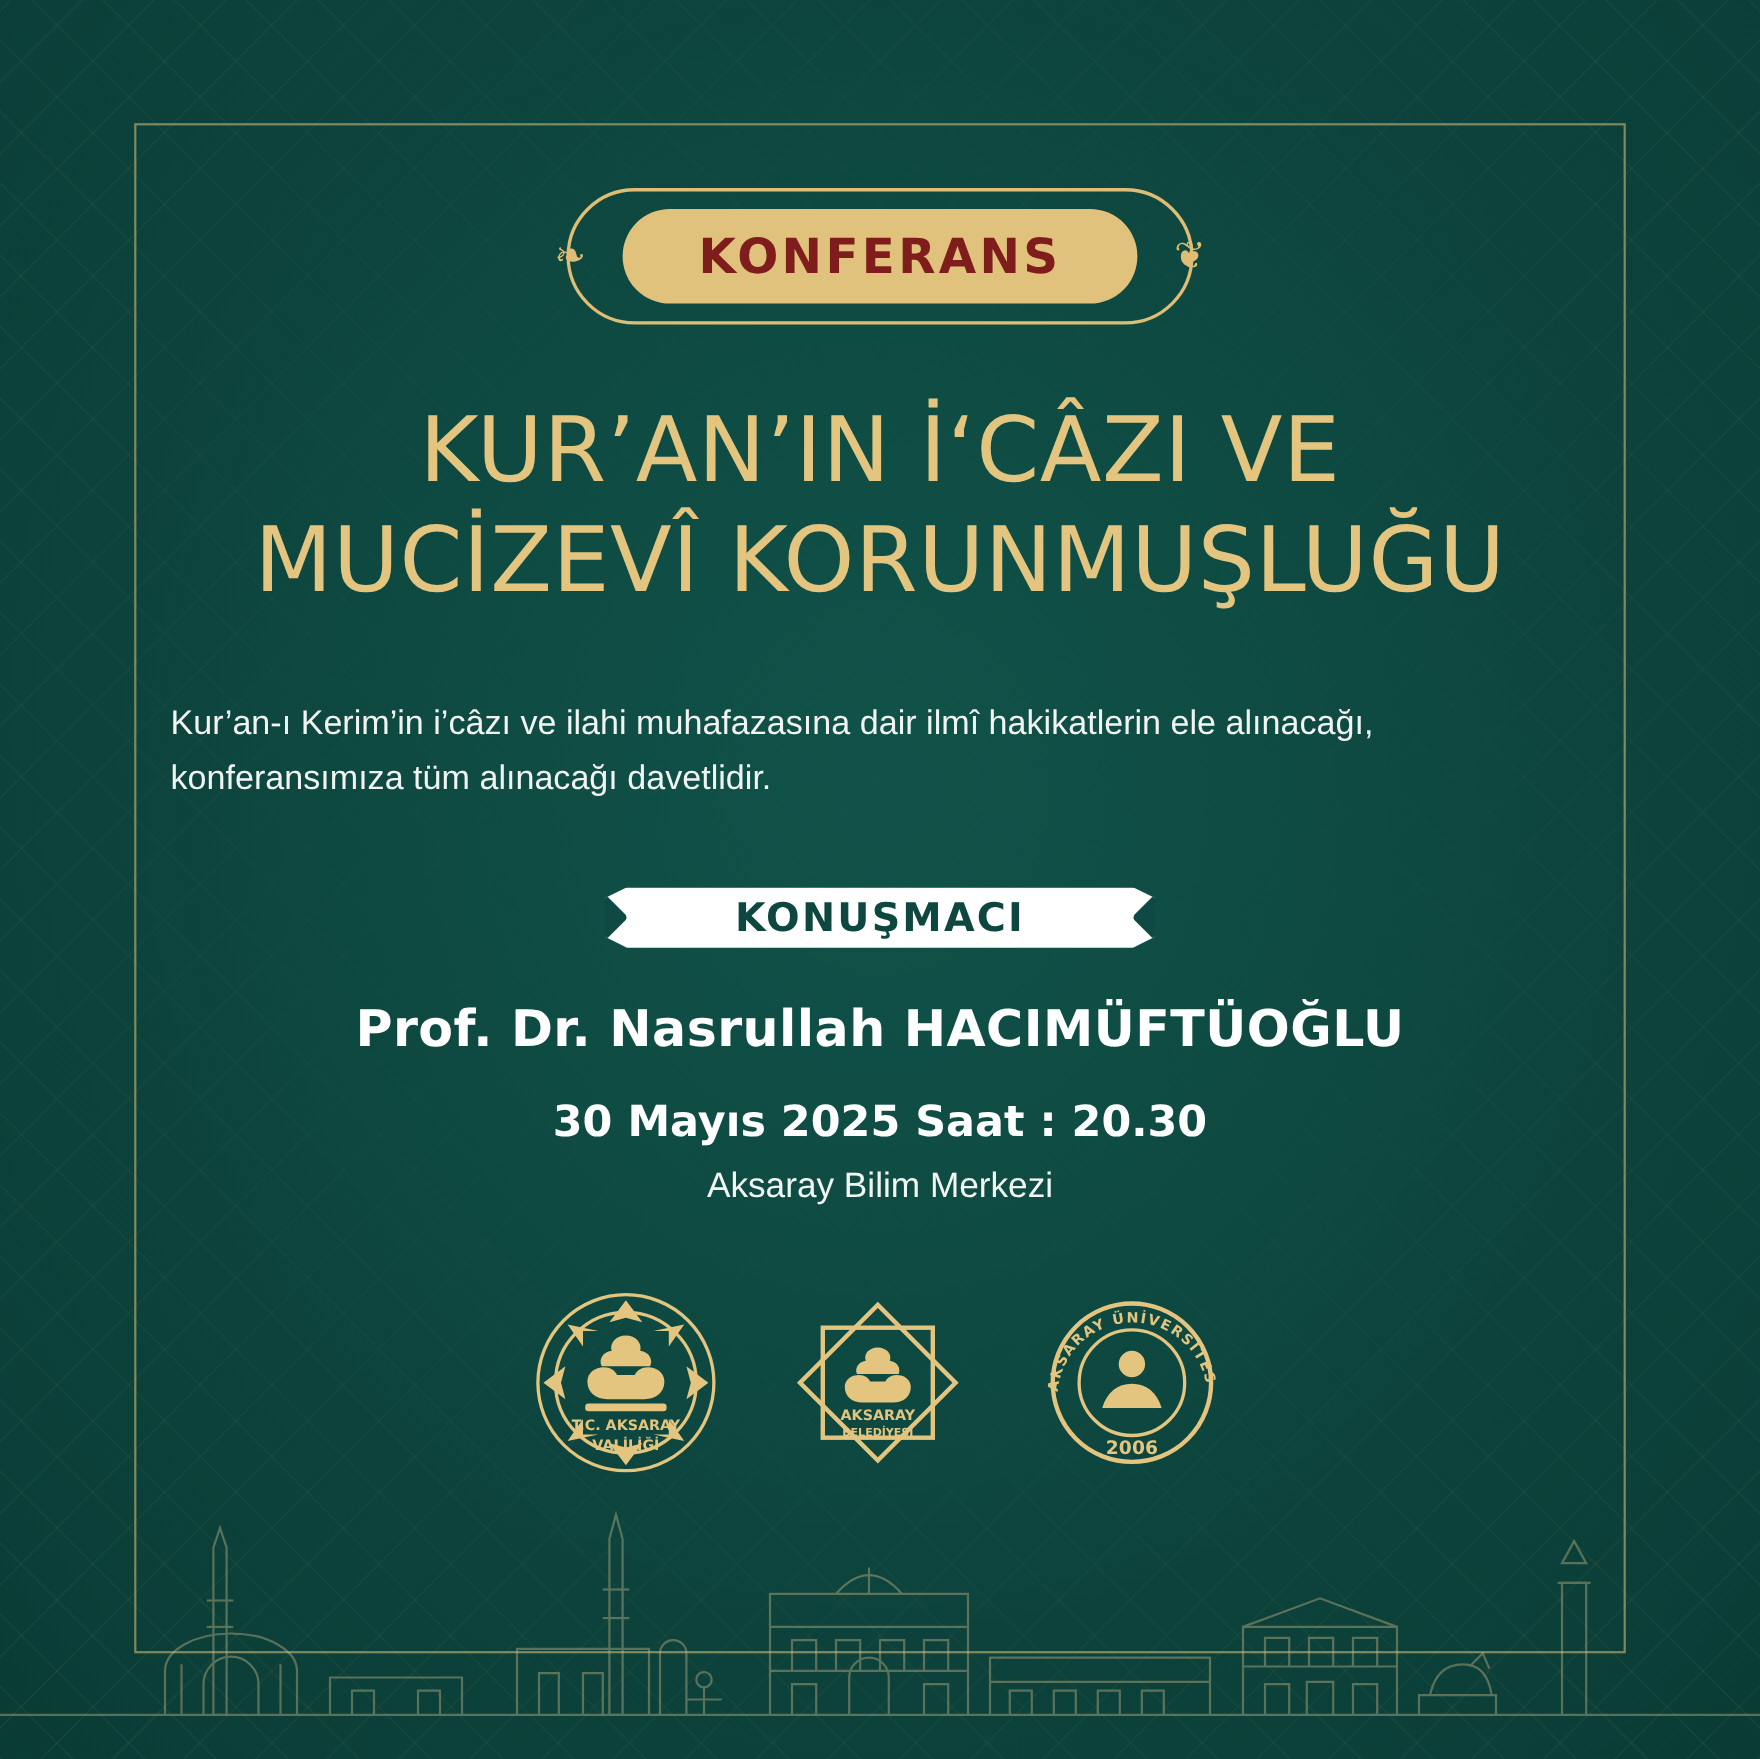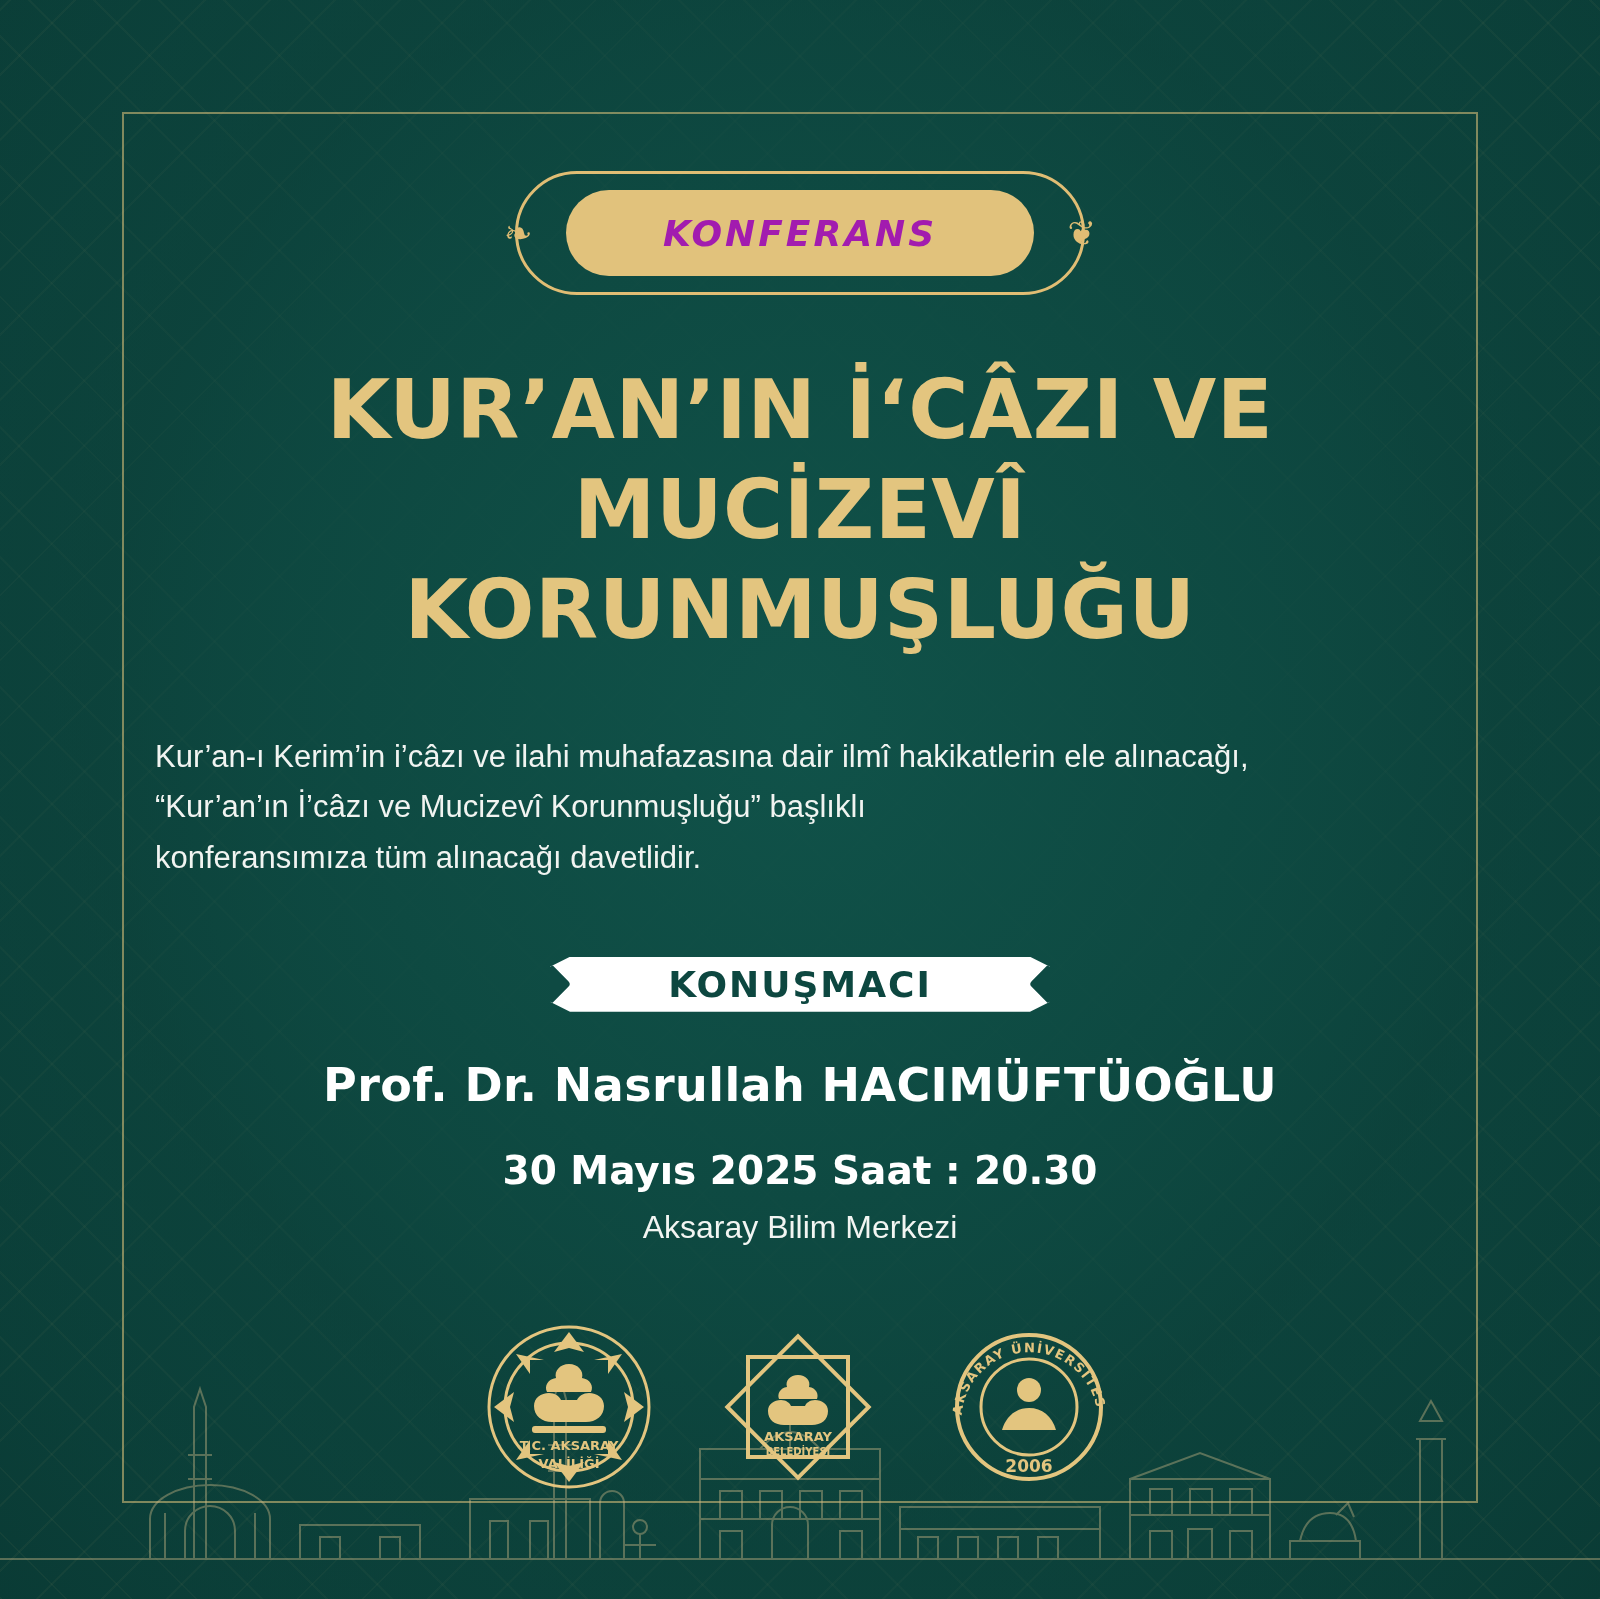--- a/index.html
+++ b/index.html
@@ -84,46 +84,45 @@
     position: relative;
     width: 468px;
     height: 86px;
     background: #e1c27c;
     border-radius: 44px / 44px;
     display: flex;
     align-items: center;
     justify-content: center;
   }
   .ribbon-label {
-    font-size: 36px;
+    font-size: 44px;
     font-weight: 800;
     letter-spacing: 3px;
-    color: #a21caf;
-    font-family: "DejaVu Sans", sans-serif;
-    font-style: italic;
+    color: #7f1d1d;
+    font-family: "DejaVu Sans", sans-serif;
   }
   .ribbon-flourish {
     position: absolute;
     top: 50%;
     transform: translateY(-50%);
     color: #e0bd74;
     font-size: 34px;
     line-height: 1;
   }
   .ribbon-flourish.left  { left: 14px; }
   .ribbon-flourish.right { right: 14px; }
 
   
   .title {
     margin-top: 62px;
     width: 1260px;
     text-align: center;
     color: #e3c57f;
     font-family: "DejaVu Sans", sans-serif;
-    font-weight: 700;
+    font-weight: 400;
     font-size: 82px;
     line-height: 1.22;
     letter-spacing: 0.5px;
   }
 
   
   .desc {
     margin-top: 72px;
     width: 1290px;
     text-align: left;
@@ -236,21 +235,20 @@
       <span class="ribbon-flourish right">❦</span>
     </div>
 
     <h1 class="title">
       <div>KUR’AN’IN İ‘CÂZI VE</div>
       <div>MUCİZEVÎ KORUNMUŞLUĞU</div>
     </h1>
 
     <div class="desc">
       <p>Kur’an-ı Kerim’in i’câzı ve ilahi muhafazasına dair ilmî hakikatlerin ele alınacağı,</p>
-      <p>“Kur’an’ın İ’câzı ve Mucizevî Korunmuşluğu” başlıklı</p>
       <p>konferansımıza tüm alınacağı davetlidir.</p>
     </div>
 
     <div class="speaker-tag">
       <span class="speaker-tag-label">KONUŞMACI</span>
     </div>
 
     <div class="speaker-name">Prof. Dr. Nasrullah HACIMÜFTÜOĞLU</div>
 
     <div class="event-datetime">30 Mayıs 2025 Saat : 20.30</div>

